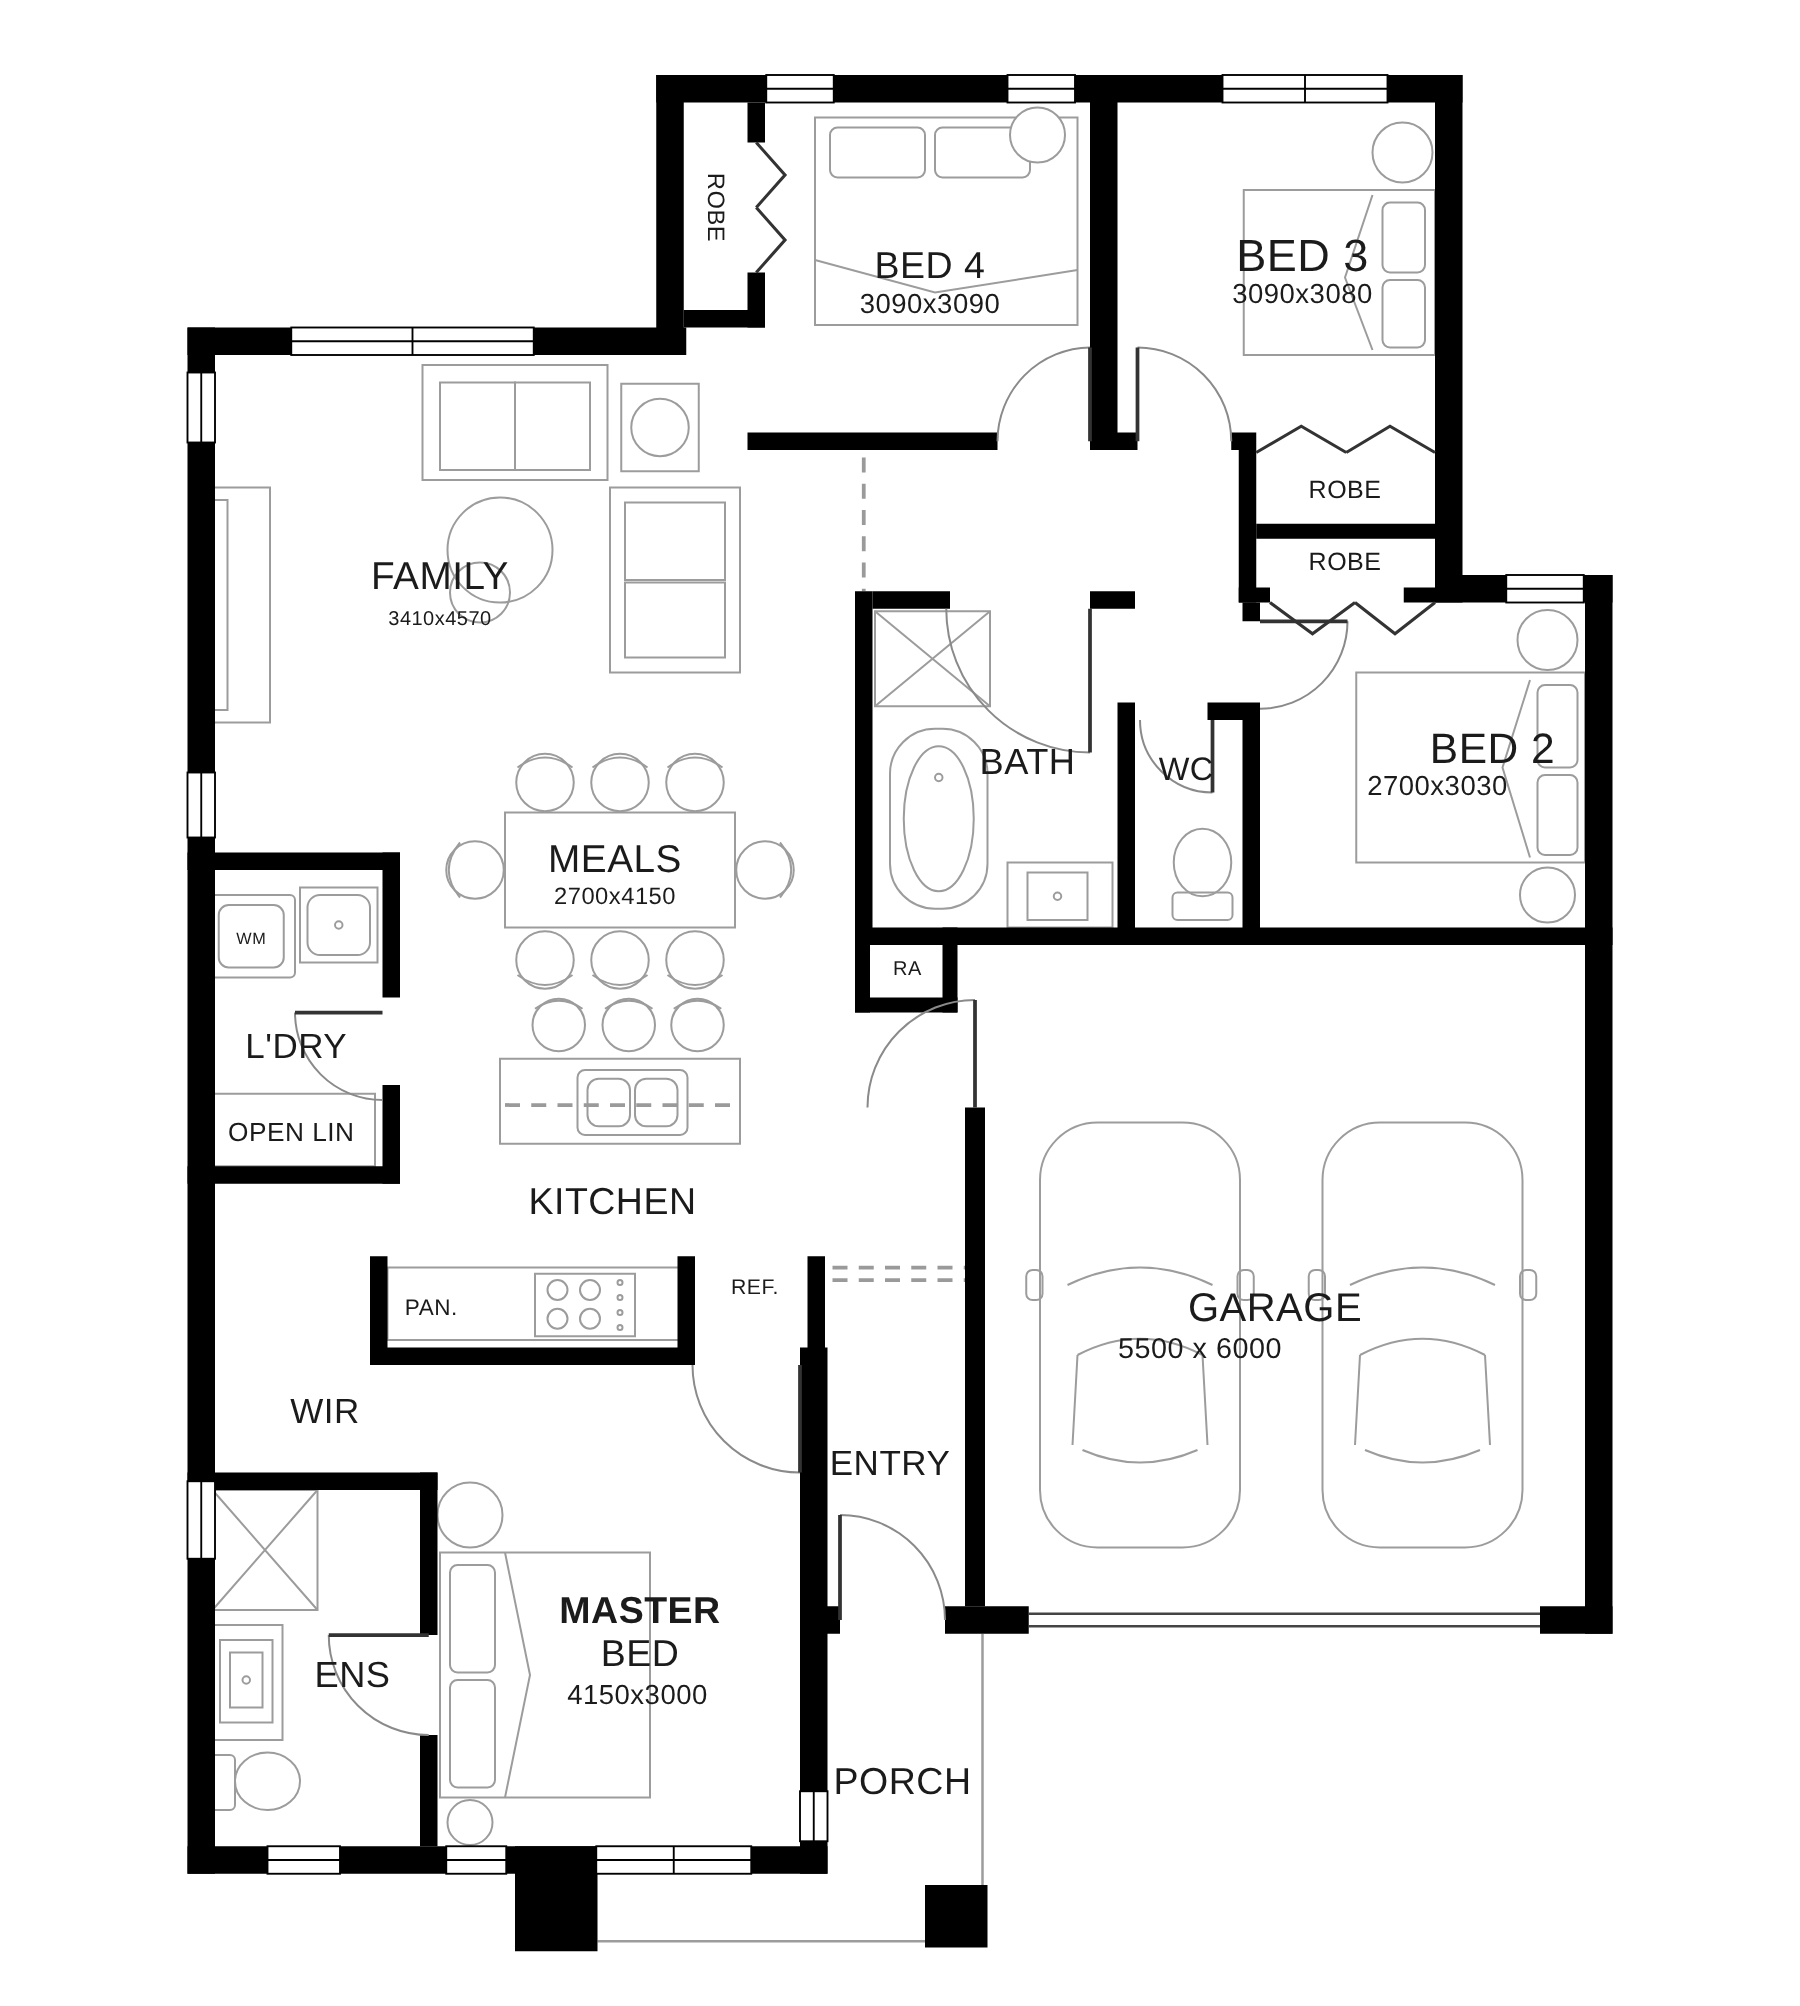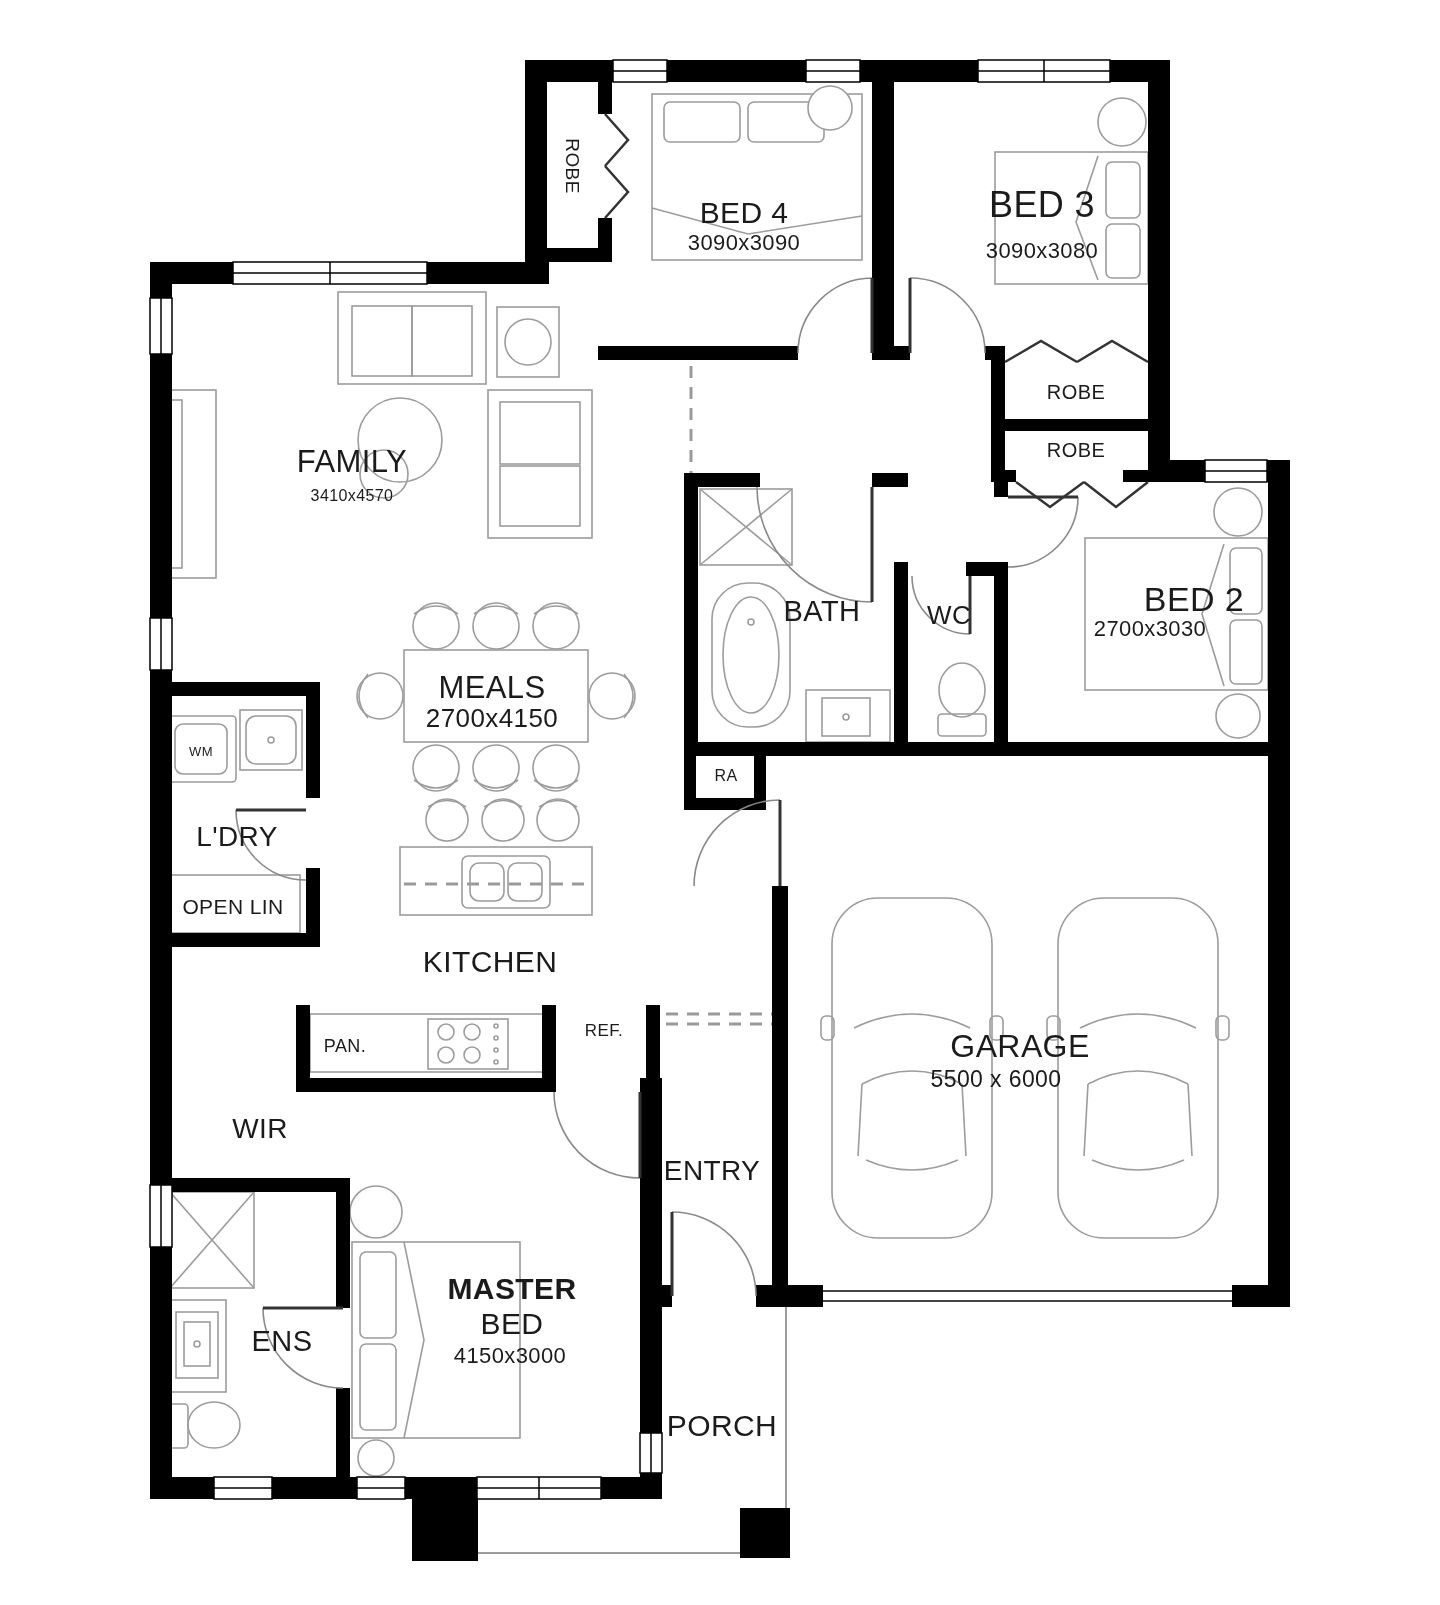--- a/index.html
+++ b/index.html
@@ -318,48 +318,48 @@
     </g>
   </g>
 </svg>
 
   <div class="lbl vert" style="left:572px;top:166px;font-size:19px;">ROBE</div>
 
   <div class="lbl" style="left:744px;top:213px;font-size:30px;">BED 4</div>
   <div class="lbl" style="left:744px;top:243px;font-size:22px;">3090x3090</div>
 
   <div class="lbl" style="left:1042px;top:205px;font-size:36px;">BED 3</div>
-  <div class="lbl" style="left:1042px;top:251px;font-size:22px;text-align:center;">3090x3080</div>
+  <div class="lbl" style="left:1042px;top:235px;font-size:22px;text-align:center;">3090x3080</div>
 
   <div class="lbl" style="left:352px;top:461px;font-size:31px;">FAMILY</div>
   <div class="lbl" style="left:352px;top:496px;font-size:16px;">3410x4570</div>
 
   <div class="lbl" style="left:1076px;top:392px;font-size:20px;">ROBE</div>
   <div class="lbl" style="left:1076px;top:450px;font-size:20px;">ROBE</div>
 
   <div class="lbl" style="left:822px;top:611px;font-size:29px;">BATH</div>
   <div class="lbl" style="left:949px;top:615px;font-size:26px;">WC</div>
 
   <div class="lbl" style="left:1150px;top:599px;font-size:34px;margin-left:44px;">BED 2</div>
   <div class="lbl" style="left:1150px;top:629px;font-size:22px;">2700x3030</div>
 
   <div class="lbl" style="left:492px;top:687px;font-size:31px;">MEALS</div>
-  <div class="lbl" style="left:492px;top:718px;font-size:26px;">2700x4150</div>
+  <div class="lbl" style="left:492px;top:718px;font-size:19px;">2700x4150</div>
 
   <div class="lbl" style="left:201px;top:751px;font-size:13px;">WM</div>
   <div class="lbl" style="left:237px;top:837px;font-size:28px;">L'DRY</div>
   <div class="lbl" style="left:233px;top:906px;font-size:21px;">OPEN LIN</div>
   <div class="lbl" style="left:726px;top:776px;font-size:16px;">RA</div>
 
   <div class="lbl" style="left:490px;top:962px;font-size:30px;">KITCHEN</div>
   <div class="lbl" style="left:345px;top:1046px;font-size:18px;">PAN.</div>
   <div class="lbl" style="left:604px;top:1030px;font-size:17px;">REF.</div>
 
   <div class="lbl" style="left:1020px;top:1046px;font-size:32px;">GARAGE</div>
-  <div class="lbl" style="left:996px;top:1079px;font-size:23px;">5500 x 6000</div>
+  <div class="lbl" style="left:960px;top:1079px;font-size:23px;">5500 x 6000</div>
 
   <div class="lbl" style="left:260px;top:1129px;font-size:28px;">WIR</div>
   <div class="lbl" style="left:712px;top:1171px;font-size:28px;">ENTRY</div>
 
   <div class="lbl" style="left:512px;top:1289px;font-size:30px;font-weight:bold;">MASTER</div>
   <div class="lbl" style="left:512px;top:1324px;font-size:30px;">BED</div>
   <div class="lbl" style="left:510px;top:1356px;font-size:22px;">4150x3000</div>
 
   <div class="lbl" style="left:282px;top:1341px;font-size:29px;">ENS</div>
   <div class="lbl" style="left:722px;top:1426px;font-size:30px;">PORCH</div>

